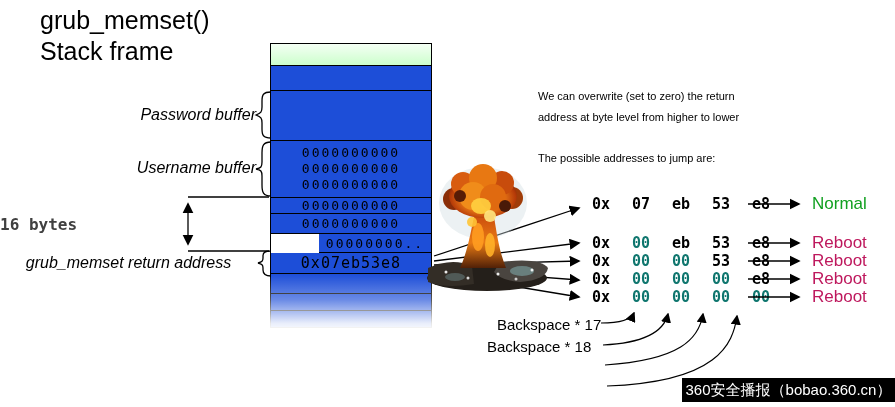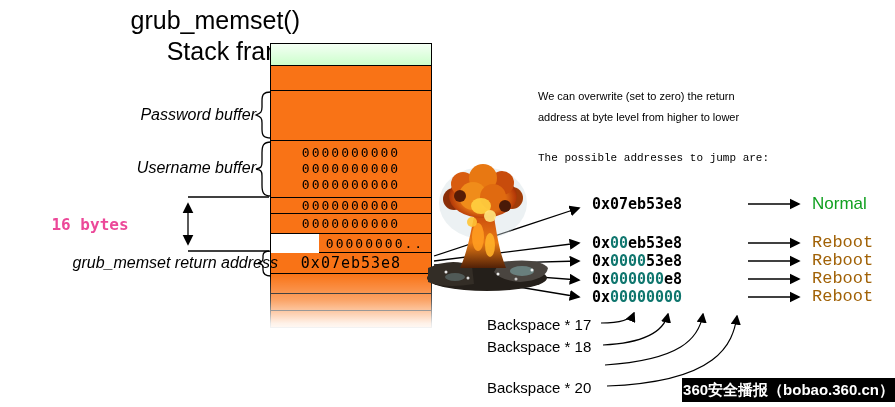--- a/index.html
+++ b/index.html
@@ -2,68 +2,68 @@
 <html><head>
 <meta charset="utf-8">
 <style>
   html,body{margin:0;padding:0;background:#fff;}
   .canvas{
     position:relative;width:895px;height:407px;background:#fff;overflow:hidden;
     font-family:"Liberation Sans",sans-serif;color:#000;
   }
   .abs{position:absolute;}
   
-  .title{left:40px;top:5px;width:260px;text-align:right;font-size:25px;line-height:31px;}
+  .title{left:40px;top:5px;width:260px;text-align:left;font-size:25px;line-height:31px;}
   
   .stack{left:270px;top:43px;width:162px;box-sizing:border-box;
          border-top:1px solid #000;border-left:1px solid #000;border-right:1px solid #000;}
-  .stack .row{box-sizing:border-box;border-bottom:1px solid #000;background:#f97316;
+  .stack .row{box-sizing:border-box;border-bottom:1px solid #000;background:#1d4ed8;
               display:flex;align-items:center;justify-content:center;
               font-family:"DejaVu Sans Mono",monospace;font-size:13px;letter-spacing:2px;}
   .stack .r0{height:22px;background:linear-gradient(#f4fff4,#ccffcc);}
   .stack .r1{height:25px;}
   .stack .r2{height:50px;}
   .stack .r3{height:57px;white-space:pre-line;line-height:16px;text-align:center;}
   .stack .r4{height:16px;}
   .stack .r5{height:20px;}
   .stack .r6{height:19px;margin-left:48px;}
   .stack .r7{height:21px;font-size:15px;font-weight:normal;letter-spacing:1px;}
   .stack .r8{height:20px;}
   .stack .r9{height:17px;}
   .stack .r10{height:17px;}
   .stack-fade{left:268px;top:274px;width:166px;height:58px;pointer-events:none;
     background:linear-gradient(to bottom,rgba(255,255,255,0) 0%,rgba(255,255,255,0.35) 45%,rgba(255,255,255,0.9) 85%,#fff 100%);}
   
   .lbl{font-size:16px;white-space:nowrap;font-style:italic;}
   .password-label{left:0;top:106px;width:256px;text-align:right;}
   .username-label{left:0;top:159px;width:256px;text-align:right;}
-  .return-label{left:0;top:254px;width:257px;text-align:right;padding-left:21px;}
-  .size-label{left:0;top:215px;width:180px;text-align:center;
-    font-family:"DejaVu Sans Mono",monospace;font-weight:bold;color:#ec4899;font-size:16px;}
+  .return-label{left:0;top:254px;width:257px;text-align:center;}
+  .size-label{left:0;top:215px;width:180px;text-align:left;
+    font-family:"DejaVu Sans Mono",monospace;font-weight:bold;color:#404040;font-size:16px;}
   
   .desc{left:538px;font-size:11px;line-height:21px;white-space:pre-line;}
   .para1{top:86px;}
-  .para2{top:148px;font-family:Liberation Mono, monospace;}
-  
-  .addr-row{left:592px;height:18px;display:flex;gap:0;align-items:center;
+  .para2{top:148px;}
+  
+  .addr-row{left:592px;height:18px;display:flex;gap:22px;align-items:center;
     font-family:"DejaVu Sans Mono",monospace;font-size:15px;font-weight:bold;}
   .tok{display:inline-block;width:18px;text-align:center;}
   .tok[data-state="zeroed"]{color:#0f766e;}
   .a0{top:195px;}.a1{top:234px;}.a2{top:252px;}.a3{top:270px;}.a4{top:288px;}
   
   .outcome{left:812px;height:20px;font-size:17px;}
   .outcome[data-state="normal"]{color:#11a021;}
-  .outcome[data-state="reboot"]{color:#a16207;font-family:Liberation Mono, monospace;}
+  .outcome[data-state="reboot"]{color:#be185d;}
   .o0{top:194px;}.o1{top:233px;}.o2{top:251px;}.o3{top:269px;}.o4{top:287px;}
   
   .bs{left:487px;font-size:15px;white-space:nowrap;}
-  .b0{top:316px;}.b1{top:338px;}.b2{top:358px;}.b3{top:379px;}
+  .b0{top:316px;margin-left:10px;}.b1{top:338px;}.b2{top:358px;}.b3{top:379px;}
   
   .watermark{left:682px;top:378px;width:213px;height:24px;background:#000;color:#fff;
-    display:flex;align-items:center;justify-content:center;font-size:15px;font-weight:bold;white-space:nowrap;}
+    display:flex;align-items:center;justify-content:center;font-size:15px;font-weight:normal;white-space:nowrap;}
   svg.overlay{position:absolute;left:0;top:0;width:895px;height:407px;pointer-events:none;}
 </style>
 </head>
 <body>
 
 <div class="canvas">
 
   <div class="abs title">
     <div>grub_memset()</div>
     <div>Stack frame</div>
@@ -132,21 +132,20 @@
   </div>
 
   <div class="abs outcome o0" data-state="normal">Normal</div>
   <div class="abs outcome o1" data-state="reboot">Reboot</div>
   <div class="abs outcome o2" data-state="reboot">Reboot</div>
   <div class="abs outcome o3" data-state="reboot">Reboot</div>
   <div class="abs outcome o4" data-state="reboot">Reboot</div>
 
   <div class="abs bs b0">Backspace * 17</div>
   <div class="abs bs b1">Backspace * 18</div>
-  <div class="abs bs b3">Backspace * 20</div>
 
   <svg class="overlay" viewBox="0 0 895 407">
     <defs>
       <marker id="ah" viewBox="0 0 10 10" refX="8.5" refY="5" markerWidth="8.5" markerHeight="8.5" orient="auto-start-reverse">
         <path d="M0,0 L10,5 L0,10 z" fill="#000"></path>
       </marker>
       <radialGradient id="gCap" cx="50%" cy="55%" r="60%">
         <stop offset="0%" stop-color="#ffd23e"></stop>
         <stop offset="45%" stop-color="#f08018"></stop>
         <stop offset="80%" stop-color="#b53a08"></stop>

